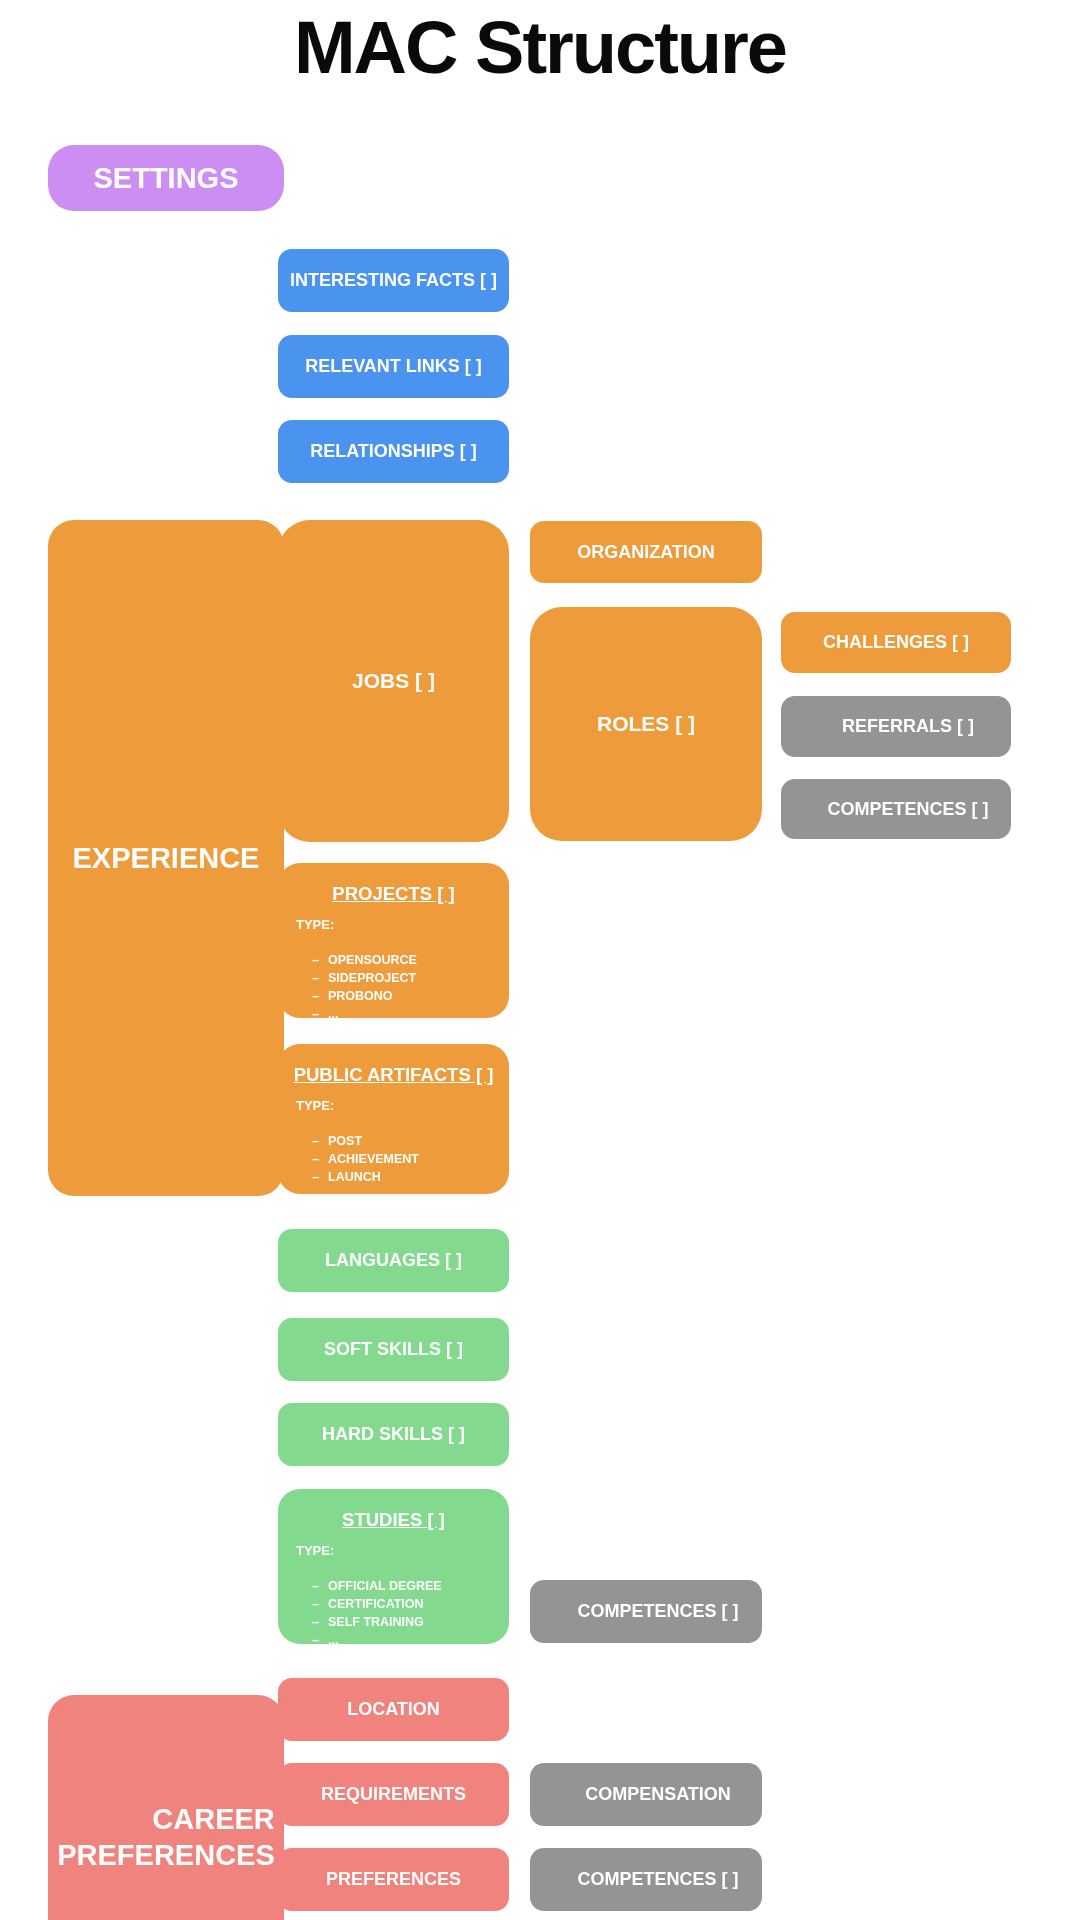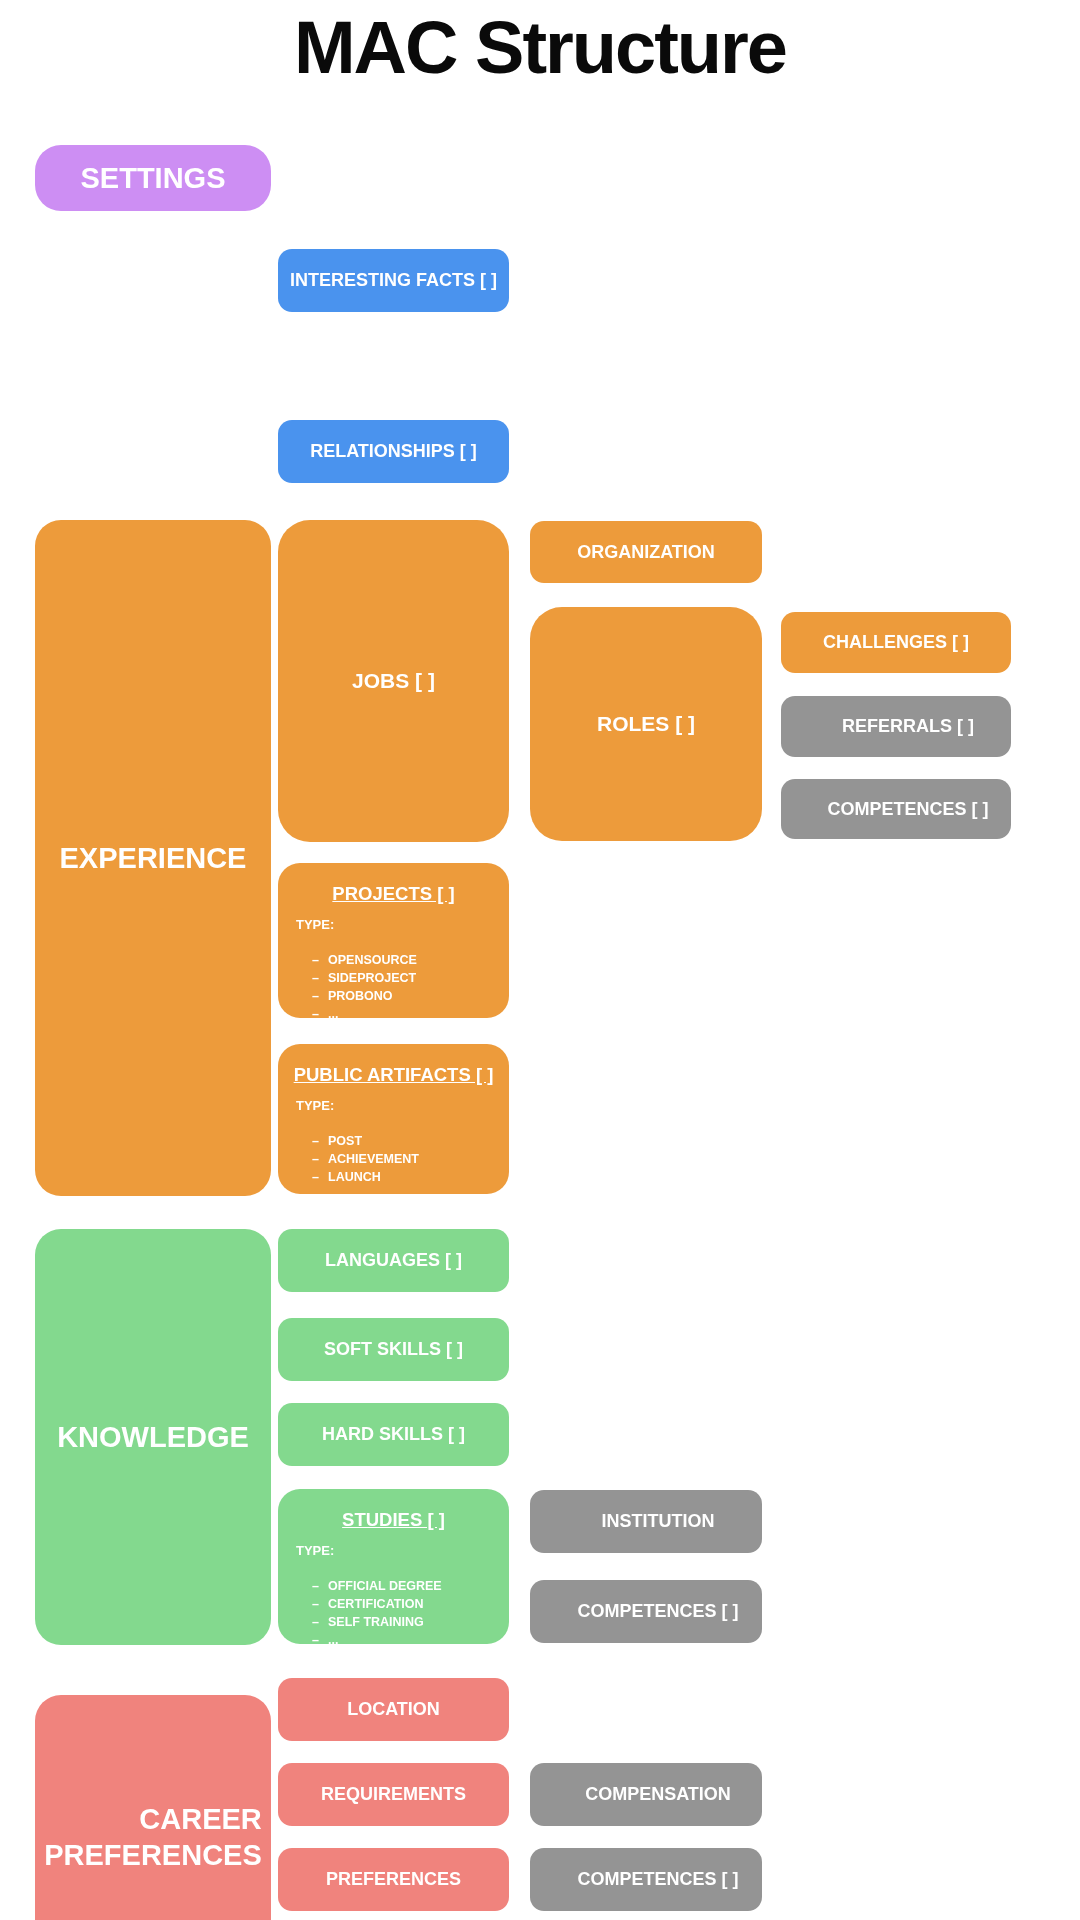--- a/index.html
+++ b/index.html
@@ -21,21 +21,21 @@
   .listbox{
     flex-direction:column;justify-content:flex-start;align-items:stretch;
     border-radius:22px;padding:20px 14px 0 14px;
   }
   .listbox .node-title{font-size:18.5px;text-align:center;margin-bottom:12px;white-space:nowrap;text-decoration:underline;}
   .type-heading{font-size:13px;text-align:left;margin:0 0 3px 4px;}
   .type-list{list-style:none;margin:16px;padding:0;text-align:left;}
   .type-list li{font-size:12.5px;line-height:1.45;padding-left:20px;position:relative;}
   .type-list li::before{content:"–";position:absolute;left:4px;}
   
-  .col1{left:35px;width:236px;}
+  .col1{left:48px;width:236px;}
   .col2{left:278px;width:231px;}
   .col3{left:530px;width:232px;}
   .col4{left:781px;width:230px;}
   
   .purple{background:var(--c-purple,#cd8ef3);}
   .blue{background:var(--c-blue,#4a93ee);}
   .orange{background:var(--c-orange,#ed9b3b);}
   .green{background:var(--c-green,#83d98e);}
   .red{background:var(--c-red,#f0837d);text-align:right;}
   .gray{background:var(--c-gray,#949494);padding-left:24px;}
@@ -46,20 +46,23 @@
 <div class="canvas">
 
   <h1 class="title">MAC Structure</h1>
 
   <div class="node big purple col1" style="top:145px;height:66px;">
     <span>SETTINGS</span>
   </div>
 
   <div class="node small blue col2" style="top:249px;height:63px;">
     <span>INTERESTING FACTS [ ]</span>
+  </div>
+  <div class="node small blue col2" style="top:335px;height:63px;">
+    <span>RELEVANT LINKS [ ]</span>
   </div>
   <div class="node small blue col2" style="top:420px;height:63px;">
     <span>RELATIONSHIPS [ ]</span>
   </div>
 
   <div class="node big orange col1" style="top:520px;height:676px;">
     <span>EXPERIENCE</span>
   </div>
   <div class="node mid orange col2" style="top:520px;height:322px;">
     <span>JOBS [ ]</span>
@@ -95,45 +98,39 @@
     <div class="node-title">PUBLIC ARTIFACTS [ ]</div>
     <div class="type-heading">TYPE:</div>
     <ul class="type-list">
       <li>POST</li>
       <li>ACHIEVEMENT</li>
       <li>LAUNCH</li>
       <li>...</li>
     </ul>
   </div>
 
-  <div class="node big green col1" style="top:1229px;height:416px;">
-    <span>KNOWLEDGE</span>
-  </div>
   <div class="node small green col2" style="top:1229px;height:63px;">
     <span>LANGUAGES [ ]</span>
   </div>
   <div class="node small green col2" style="top:1318px;height:63px;">
     <span>SOFT SKILLS [ ]</span>
   </div>
   <div class="node small green col2" style="top:1403px;height:63px;">
     <span>HARD SKILLS [ ]</span>
   </div>
 
   <div class="node listbox green col2" style="top:1489px;height:155px;">
     <div class="node-title">STUDIES [ ]</div>
     <div class="type-heading">TYPE:</div>
     <ul class="type-list">
       <li>OFFICIAL DEGREE</li>
       <li>CERTIFICATION</li>
       <li>SELF TRAINING</li>
       <li>...</li>
     </ul>
-  </div>
-  <div class="node small gray col3" style="top:1490px;height:63px;">
-    <span>INSTITUTION</span>
   </div>
   <div class="node small gray col3" style="top:1580px;height:63px;">
     <span>COMPETENCES [ ]</span>
   </div>
 
   <div class="node big red col1" style="top:1675px;height:284px;margin-top:20px;">
     <span>CAREER PREFERENCES</span>
   </div>
   <div class="node small red col2" style="top:1678px;height:63px;">
     <span>LOCATION</span>

